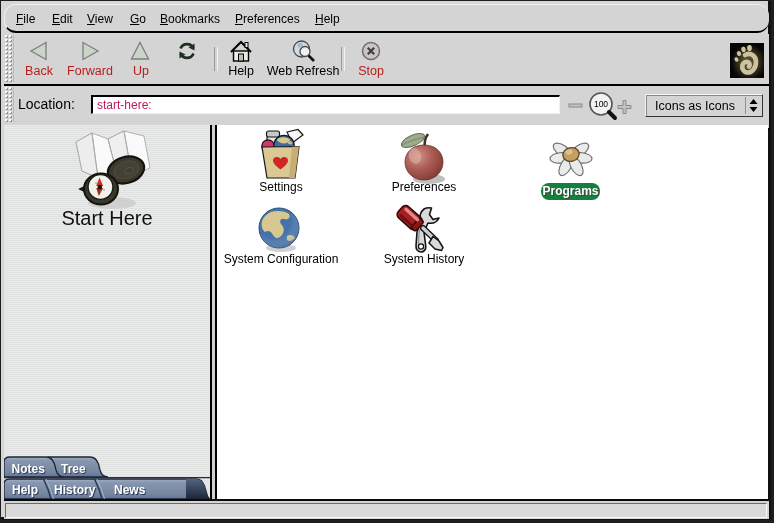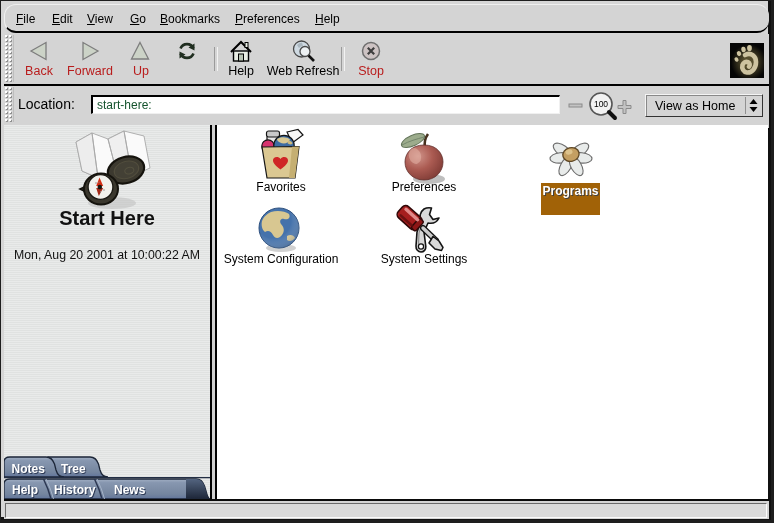--- a/index.html
+++ b/index.html
@@ -29,34 +29,34 @@
   .en{color:#000;}
   .tsep{position:absolute;width:2px;top:13px;height:24px;
         border-left:1px solid #9a9a9a;border-right:1px solid #f2f2f2;}
   
   #locbar{left:4px;top:86px;width:765px;height:44px;background:#d4d4d4;
       border-bottom:2px solid #000;box-sizing:border-box;}
   #loclabel{left:14px;top:10px;font-size:14px;color:#000;}
   #locentry{left:87px;top:9px;width:469px;height:19px;background:#fff;
       border-top:2px solid #000;border-left:2px solid #000;
       border-right:1px solid #f0f0f0;border-bottom:1px solid #f0f0f0;
-      box-sizing:border-box;font-size:12px;color:#14532d;padding:1px 0 0 4px;}
+      box-sizing:border-box;font-size:12px;color:#be185d;padding:1px 0 0 4px;}
   
   #sidebar{left:4px;top:125px;width:206px;height:374px;
       background:#e0e2e1;background-image:repeating-linear-gradient(to bottom,rgba(255,255,255,0.3) 0 1px,rgba(0,0,0,0) 1px 2px);}
   #divider{left:210px;top:125px;width:7px;height:374px;background:#cfcfcf;
       border-left:2px solid #000;border-right:2px solid #000;box-sizing:border-box;}
-  #sb-title{left:0;top:82px;width:206px;text-align:center;font-size:20px;font-weight:bold;color:#111;}
+  #sb-title{left:0;top:82px;width:206px;text-align:center;font-size:20px;font-weight:normal;color:#111;}
   #sb-info1{left:0;top:108px;width:206px;text-align:center;font-size:12px;color:#111;}
   #sb-info2{left:0;top:123px;width:206px;text-align:center;font-size:12.3px;color:#111;white-space:nowrap;}
   
   #content{left:217px;top:125px;width:551px;height:374px;background:#fff;}
   .ilabel{position:absolute;font-size:12px;color:#000;transform:translateX(-50%);white-space:nowrap;}
-  #prog-label{position:absolute;left:541px;top:183px;width:59px;height:32px;background:#a16207;
-     border-radius:0;color:#fff;font-weight:bold;font-size:12px;text-align:center;line-height:16px;
+  #prog-label{position:absolute;left:541px;top:183px;width:59px;height:17px;background:#15803d;
+     border-radius:8px;color:#fff;font-weight:bold;font-size:12px;text-align:center;line-height:16px;
      text-shadow:1px 1px 0 #404040;}
   
   #statusbar{left:4px;top:499px;width:765px;height:20px;background:#d4d4d4;
      border-top:2px solid #0a0a0a;box-sizing:border-box;}
   #statusin{left:1px;top:2px;width:762px;height:15px;background:#d9d9d9;
      border-top:1px solid #6a6a6a;border-left:1px solid #6a6a6a;
      border-bottom:1px solid #fafafa;border-right:1px solid #fafafa;box-sizing:border-box;}
 </style>
 </head>
 <body>
@@ -154,21 +154,21 @@
     <path d="M 43,21 L 49,27" stroke="#111" stroke-width="4" stroke-linecap="round"></path>
     <text x="35" y="16" font-size="8.5" text-anchor="middle" fill="#000" font-family="Liberation Sans">100</text>
 
     <path d="M 52,14.5 h 5 v -5 h 3 v 5 h 5 v 3 h -5 v 5 h -3 v -5 h -5 z" fill="#c3c3c3" stroke="#8a8a8a" stroke-width="1"></path>
   </svg>
 
   <div class="abs" style="left:641px;top:8px;width:118px;height:23px;background:#d4d4d4;
      border-top:1px solid #f4f4f4;border-left:1px solid #f4f4f4;
      border-right:1.5px solid #333;border-bottom:1.5px solid #333;box-sizing:border-box;
      box-shadow:1px 1px 0 #888 inset;">
-     <span style="position:absolute;left:9px;top:4px;font-size:12.5px;">View as Home</span>
+     <span style="position:absolute;left:9px;top:4px;font-size:12.5px;">Icons as Icons</span>
      <div style="position:absolute;right:16px;top:2px;bottom:2px;width:1px;background:#909090;"></div>
      <svg style="position:absolute;right:4px;top:4px" width="9" height="13" viewBox="0 0 9 13">
        <path d="M 4.5,0 L 8.5,5 L 0.5,5 Z" fill="#000"></path>
        <path d="M 4.5,13 L 8.5,8 L 0.5,8 Z" fill="#000"></path>
      </svg>
   </div>
 </div>
 
 <div class="abs" id="sidebar">
   <svg class="abs" style="left:60px;top:3px" width="92" height="86" viewBox="60 128 92 86">
@@ -190,21 +190,20 @@
 
     <path d="M 76,189 L 87,184 L 88,195 Z" fill="#3b382e" stroke="#15130d" stroke-width="1.6"></path>
     <ellipse cx="97" cy="189" rx="17" ry="15.5" fill="#3b382e" stroke="#15130d" stroke-width="2"></ellipse>
     <circle cx="96.5" cy="187" r="12.4" fill="#f2f1ec" stroke="#1a1812" stroke-width="1.3"></circle>
     <path d="M 95.5,177.5 L 99.2,186 L 92.2,186 Z" fill="#d42d12"></path>
     <path d="M 94.8,196 L 99.2,188 L 92.2,188 Z" fill="#a52a17"></path>
     <circle cx="95.8" cy="187" r="2.3" fill="#17150f"></circle>
     <path d="M 91,183 h 2 M 99,190 h 2 M 95,181.5 v 1.6 M 96.5,191 v 1.6" stroke="#888" stroke-width="0.8"></path>
   </svg>
   <div class="abs" id="sb-title">Start Here</div>
-  <div class="abs" id="sb-info2">Mon, Aug 20 2001 at 10:00:22 AM</div>
 
   <svg class="abs" style="left:0px;top:331px" width="206" height="43" viewBox="0 0 206 43">
     <defs>
       <linearGradient id="tabg" x1="0" y1="0" x2="0" y2="1">
         <stop offset="0" stop-color="#a3b0c4"></stop>
         <stop offset="0.18" stop-color="#8797b0"></stop>
         <stop offset="0.75" stop-color="#75869f"></stop>
         <stop offset="1" stop-color="#62759b"></stop>
       </linearGradient>
       <linearGradient id="tabd" x1="0" y1="0" x2="0" y2="1">
@@ -247,21 +246,21 @@
     <circle cx="10" cy="18" r="6.2" fill="#d6336e"></circle>
     <circle cx="26" cy="17.5" r="10.2" fill="#3d6ca3"></circle>
     <path d="M 19,11 C 23,8.5 29,9 32,11.5 C 31,15 26,16.5 22,14.5 C 20,13.5 19,12.5 19,11 Z" fill="#d8c791" stroke="none"></path>
     <path d="M 23,20 C 26,18.5 30,19 32,21.5 C 30,24.5 25,25 23,23.5 Z" fill="#d8c791" stroke="none"></path>
     <path d="M 30,13 C 32,12.5 34,13.5 34.5,15.5 C 33,17 30.5,16.5 29.5,15 Z" fill="#cbb87f" stroke="none"></path>
     <path d="M 4,19 L 41,18.5 L 37,50 L 9,50 Z" fill="#dbc892"></path>
     <path d="M 34,18.8 L 41,18.5 L 37,50 L 31,50 Z" fill="#c5af72" stroke="none"></path>
     <path d="M 22.5,31 C 25,27.5 30.5,29 30,33 C 29.5,36.5 24.5,40 22.5,41.5 C 20.5,40 15.5,36.5 15,33 C 14.5,29 20,27.5 22.5,31 Z" fill="#cf2626" stroke="none"></path>
   </g>
 </svg>
-<span class="ilabel" style="left:281px;top:180px">Favorites</span>
+<span class="ilabel" style="left:281px;top:180px">Settings</span>
 
 <svg class="abs" style="left:396px;top:128px" width="56" height="58" viewBox="0 0 56 58">
   <defs>
     <radialGradient id="appleg" cx="0.34" cy="0.32" r="0.85">
       <stop offset="0" stop-color="#d0948a"></stop>
       <stop offset="0.45" stop-color="#ab5b52"></stop>
       <stop offset="1" stop-color="#74332e"></stop>
     </radialGradient>
   </defs>
   <ellipse cx="33" cy="51" rx="16" ry="5" fill="#aaaaaa" opacity="0.75"></ellipse>
@@ -316,17 +315,17 @@
     <path d="M 33,26 L 46,38.5" stroke="#cccccc" stroke-width="3.4" stroke-linecap="round"></path>
     <path d="M 43,34.5 L 49,39 L 53,45.5 L 51.5,48.5 L 45,47 L 39,41 Z" fill="#d9d9d9" stroke="#141414" stroke-width="1.5" stroke-linejoin="round"></path>
     <g transform="rotate(42 20 16)">
       <rect x="7" y="8.5" width="25" height="15" rx="4.5" fill="#a61e1e" stroke="#300808" stroke-width="1.6"></rect>
       <rect x="27" y="9.5" width="6" height="13" rx="2" fill="#8c1616" stroke="#300808" stroke-width="1.4"></rect>
       <rect x="9.5" y="10.5" width="19" height="3.4" rx="1.7" fill="#e48f8f" opacity="0.95"></rect>
       <rect x="10" y="19" width="18" height="2.6" rx="1.3" fill="#5e0e0e" opacity="0.8"></rect>
     </g>
   </g>
 </svg>
-<span class="ilabel" style="left:424px;top:252px">System Settings</span>
+<span class="ilabel" style="left:424px;top:252px">System History</span>
 
 <div class="abs" id="statusbar">
     <div class="abs" id="statusin"></div>
   </div>
 
 </body></html>

